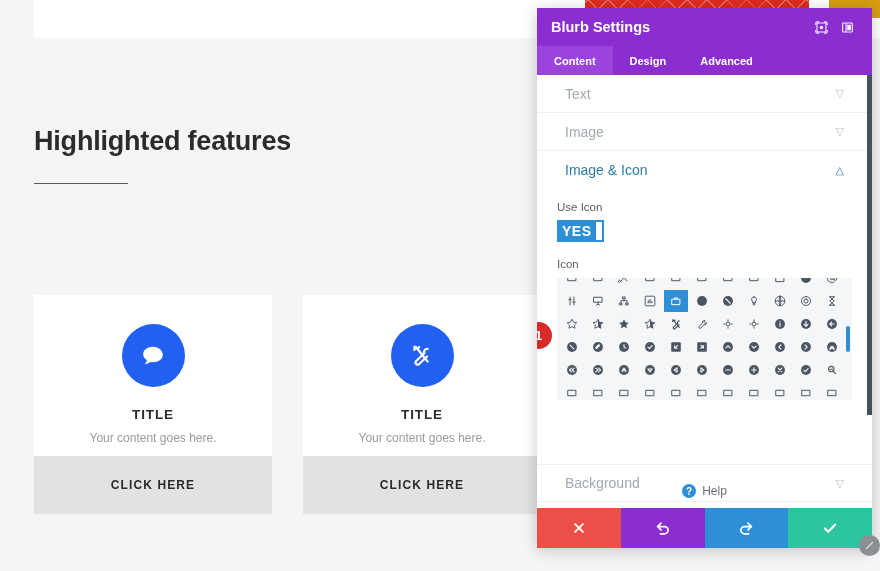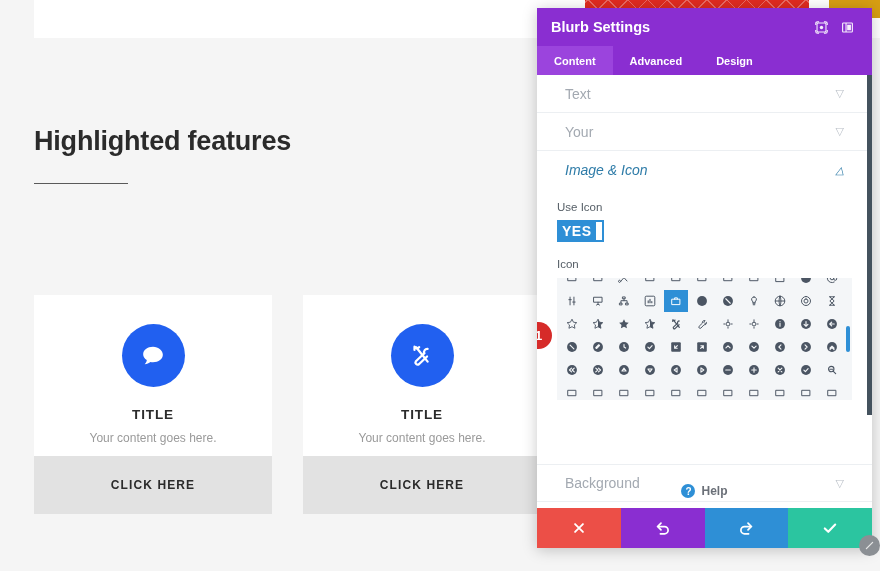--- a/index.html
+++ b/index.html
@@ -101,21 +101,21 @@
 
   .modal-body {
     flex: 1 1 auto; position: relative; overflow: hidden; background: #ffffff;
   }
 
   .accordion {
     height: 38px; display: flex; align-items: center; justify-content: space-between;
     padding: 0 28px; border-bottom: 1px solid #eceff2;
     font-size: 14px; color: #a3a9b1; cursor: pointer;
   }
-  .accordion.open { color: #2f7ca8; border-bottom: none; font-style: italic; }
+  .accordion.open { color: #2f7ca8; border-bottom: none; }
   .accordion .chev { font-size: 11px; color: #b8bec6; }
   .accordion.open .chev { color: #2f7ca8; }
 
   .section-pad { padding: 12px 20px 0; }
   .field-label { font-size: 11.5px; color: #555e66; margin-bottom: 7px; }
 
   .toggle {
     width: 47px; height: 22px; background: #2e8fd6;
     display: flex; align-items: center; padding: 2px; cursor: pointer;
   }
@@ -153,21 +153,21 @@
 
   .help-row {
     position: absolute; left: 0; right: 0; bottom: 10px;
     display: flex; align-items: center; justify-content: center; gap: 6px;
   }
   .help-ico {
     width: 14px; height: 14px; border-radius: 50%; background: #2e8fd6;
     color: #fff; font-size: 10px; font-weight: bold;
     display: flex; align-items: center; justify-content: center;
   }
-  .help-txt { font-size: 12px; color: #6b7078; font-weight: bold; }
+  .help-txt { font-size: 12px; color: #6b7078; font-weight: normal; }
 
   .modal-actions { height: 40px; display: flex; flex: 0 0 auto; }
   .act {
     flex: 1; display: flex; align-items: center; justify-content: center;
     color: #ffffff; cursor: pointer;
   }
   .act-cancel { background: #ec4f47; }
   .act-undo   { background: #8a2ed1; }
   .act-redo   { background: #2e8fd6; }
   .act-save   { background: #2bc5a0; }
@@ -251,35 +251,35 @@
         <svg width="13" height="13" viewBox="0 0 16 16" fill="none" stroke="currentColor" stroke-width="1.4" aria-hidden="true">
           <rect x="2" y="2.5" width="12" height="11" rx="1"></rect>
           <path d="M6.2 2.5v11"></path>
           <rect x="7.6" y="4.6" width="4.6" height="6.8" fill="currentColor" stroke="none"></rect>
         </svg>
       </div>
     </div>
 
     <div class="modal-tabs">
       <div class="tab active">Content</div>
+      <div class="tab">Design</div>
       <div class="tab">Advanced</div>
-      <div class="tab">Design</div>
     </div>
 
     <div class="modal-body">
 
       <div class="badge-1">1</div>
 
       <div class="accordion">
         <span>Text</span>
         <span class="chev">▽</span>
       </div>
 
       <div class="accordion">
-        <span>Your</span>
+        <span>Image</span>
         <span class="chev">▽</span>
       </div>
 
       <div class="accordion open">
         <span>Image &amp; Icon</span>
         <span class="chev">△</span>
       </div>
 
       <div class="section-pad">
         <div class="field-label">Use Icon</div>

